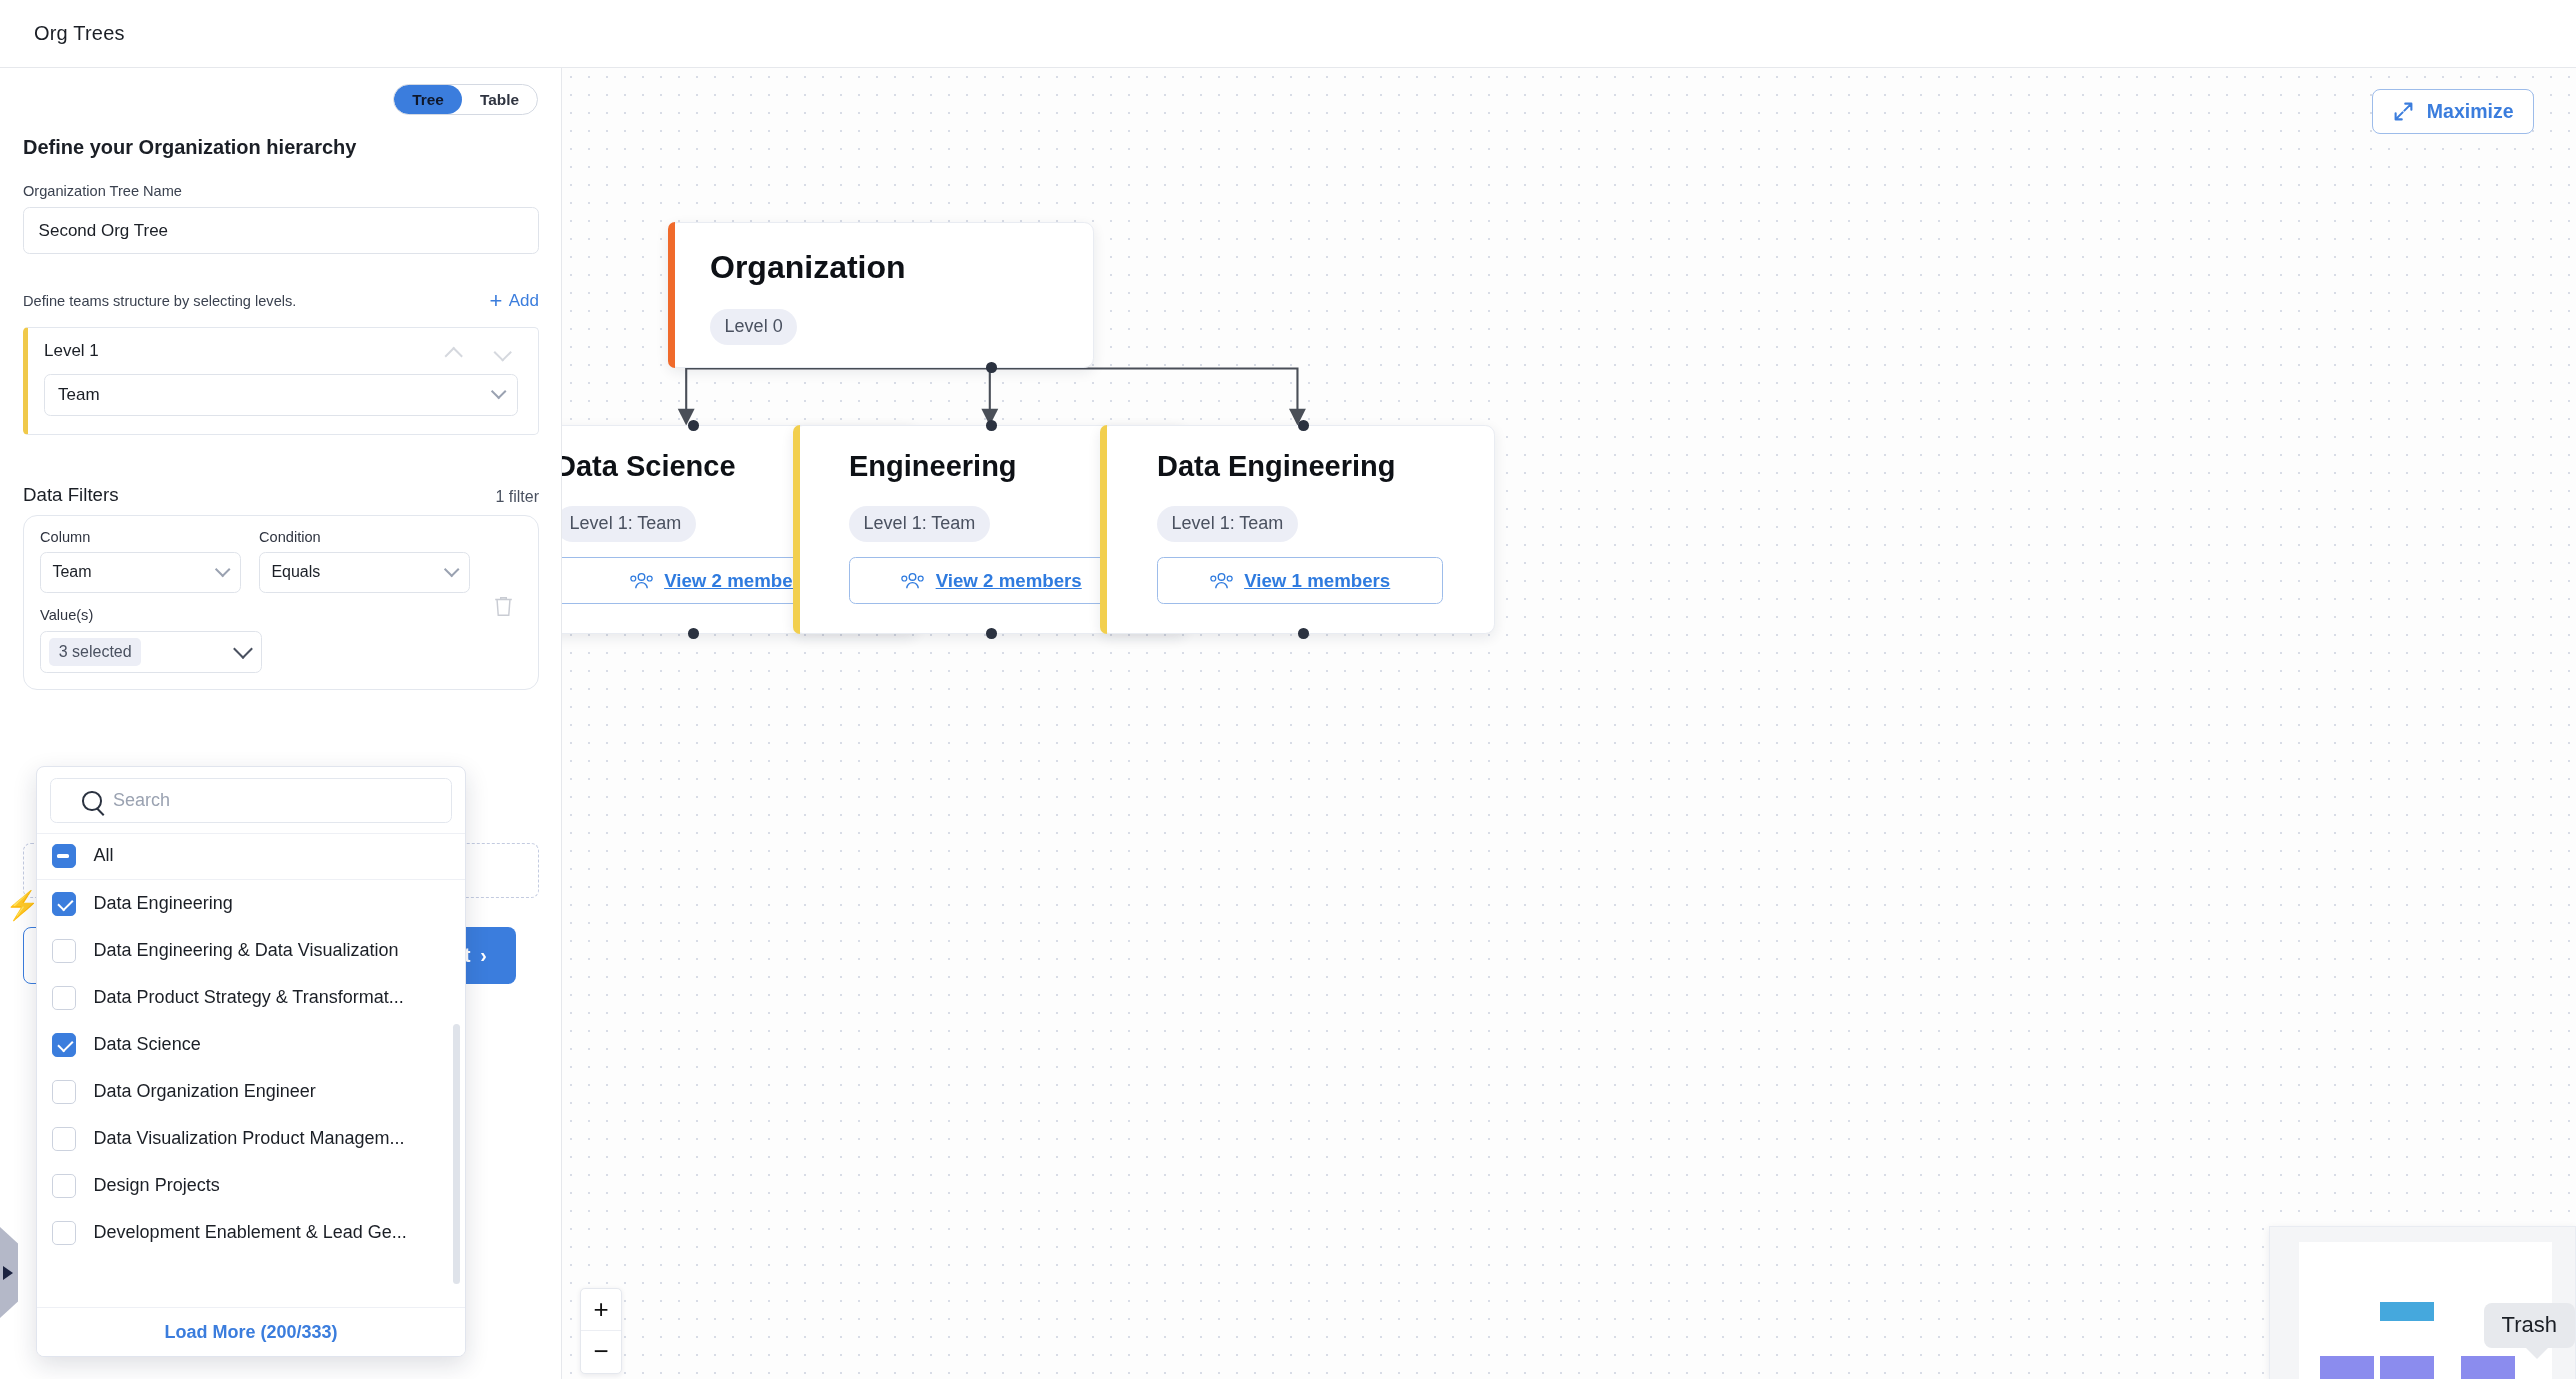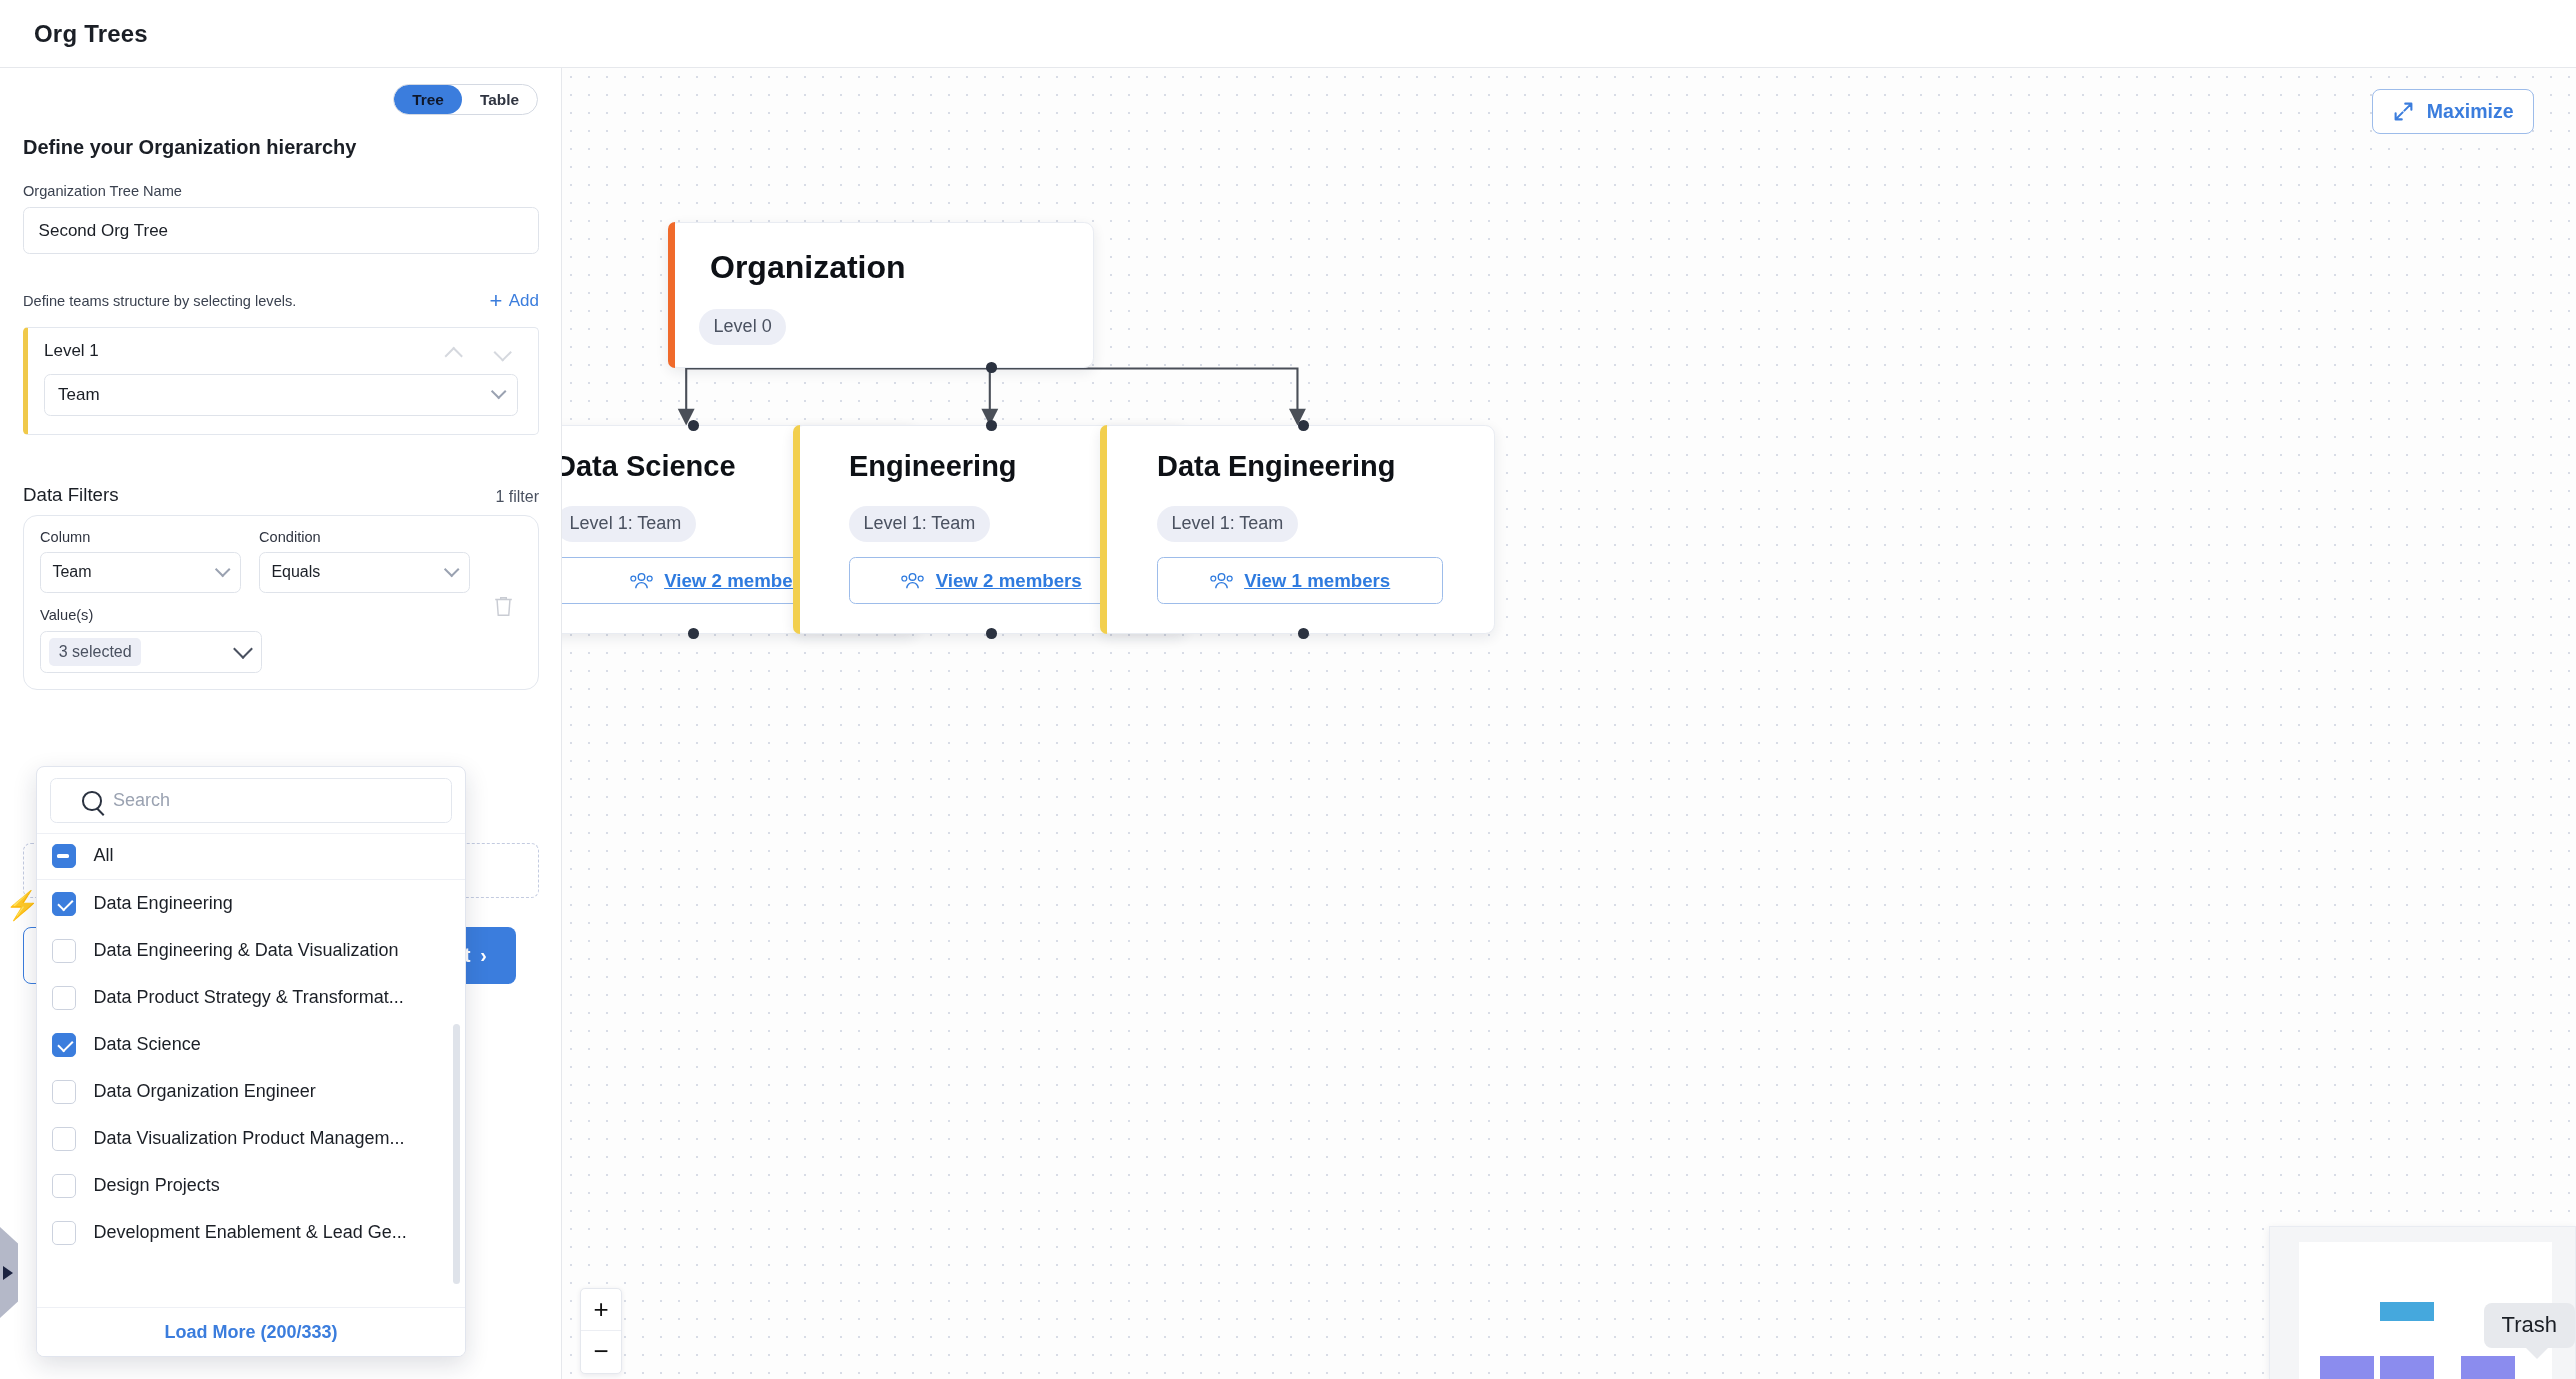--- a/index.html
+++ b/index.html
@@ -11,21 +11,21 @@
   }
   .app { position: relative; width: 2576px; height: 1380px; }
 
   
   .topbar {
     position: absolute; left: 0; top: 0; width: 2576px; height: 68px;
     background: #ffffff; border-bottom: 0.8px solid #e6e8ec;
     display: flex; align-items: center;
   }
   .topbar-title {
-    font-size: 24px; font-weight: 700; color: #1b1f26;
+    font-size: 20px; font-weight: 400; color: #1b1f26;
     margin-left: 34px; letter-spacing: 0.2px;
   }
 
   
   .leftpanel {
     position: absolute; left: 0; top: 68px; width: 562px; height: 1312px;
     background: #ffffff; border-right: 0.8px solid #e6e8ec;
     padding: 0 23px;
   }
   .toggle-row { display: flex; justify-content: flex-end; padding-top: 16px; }
@@ -457,21 +457,21 @@
       </defs>
       <path d="M 527 292 L 527 370" fill="none" stroke="#4a4f58" stroke-width="2.6"></path>
       <path d="M 527 370 L 153 370 L 153 430" fill="none" stroke="#4a4f58" stroke-width="2.6" marker-end="url(#arw)"></path>
       <path d="M 527 370 L 527 430" fill="none" stroke="#4a4f58" stroke-width="2.6" marker-end="url(#arw)"></path>
       <path d="M 527 370 L 906 370 L 906 430" fill="none" stroke="#4a4f58" stroke-width="2.6" marker-end="url(#arw)"></path>
     </svg>
 
     <div class="node" style="left:106px;top:154px;width:426px;height:146px;">
       <div class="accent" style="background:#f06a2b;"></div>
       <div class="node-title" style="position:absolute;left:41px;top:26px;font-size:32px;">Organization</div>
-      <div class="level-chip" style="position:absolute;left:30px;top:86px;">Level 0</div>
+      <div class="level-chip" style="position:absolute;left:41px;top:86px;">Level 0</div>
       <span class="port" style="left:317px;bottom:-5.7px;"></span>
     </div>
 
     <div class="node" style="left:-75px;top:357px;width:430px;height:209px;">
 
       <div class="node-title" style="position:absolute;left:67px;top:24px;font-size:29px;">Data Science</div>
       <div class="level-chip" style="position:absolute;left:67px;top:80px;">Level 1: Team</div>
       <div class="members-btn" style="position:absolute;left:67px;top:131px;width:330px;height:47px;">
         <svg class="people-icon" viewBox="0 0 28 22">
           <circle cx="14" cy="6" r="4" fill="none" stroke="#2f7bdf" stroke-width="1.7"></circle>

